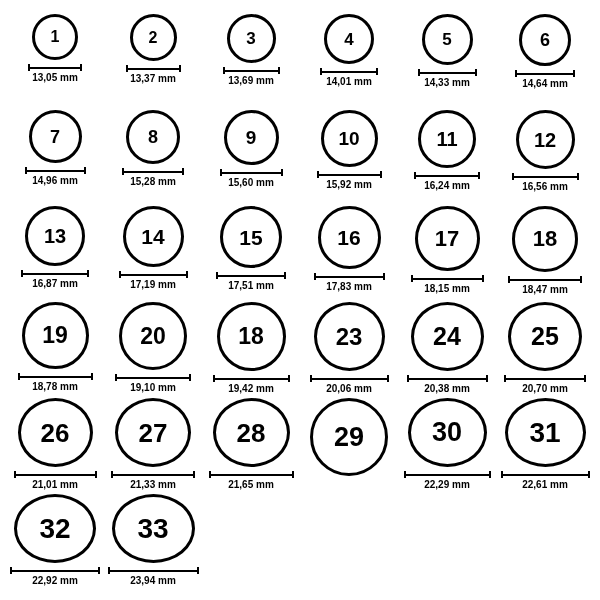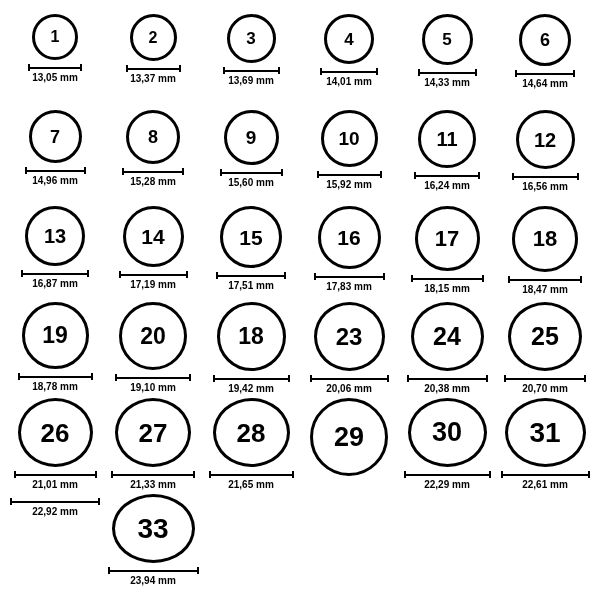--- a/index.html
+++ b/index.html
@@ -414,20 +414,23 @@
           <span class="ring-size-label" style="font-size: 28px;">31</span>
         </div>
         <div class="ring-measure">
           <div class="ring-ruler" style="width: 89px;">
             <div class="bar"></div>
           </div>
           <div class="ring-mm">22,61 mm</div>
         </div>
       </div>
       <div class="ring-cell">
+        <div class="ring-circle" style="width: 82px; height: 82px;">
+          <span class="ring-size-label" style="font-size: 28px;">32</span>
+        </div>
         <div class="ring-measure">
           <div class="ring-ruler" style="width: 90px;">
             <div class="bar"></div>
           </div>
           <div class="ring-mm">22,92 mm</div>
         </div>
       </div>
       <div class="ring-cell">
         <div class="ring-circle" style="width: 83px; height: 83px;">
           <span class="ring-size-label" style="font-size: 28px;">33</span>

